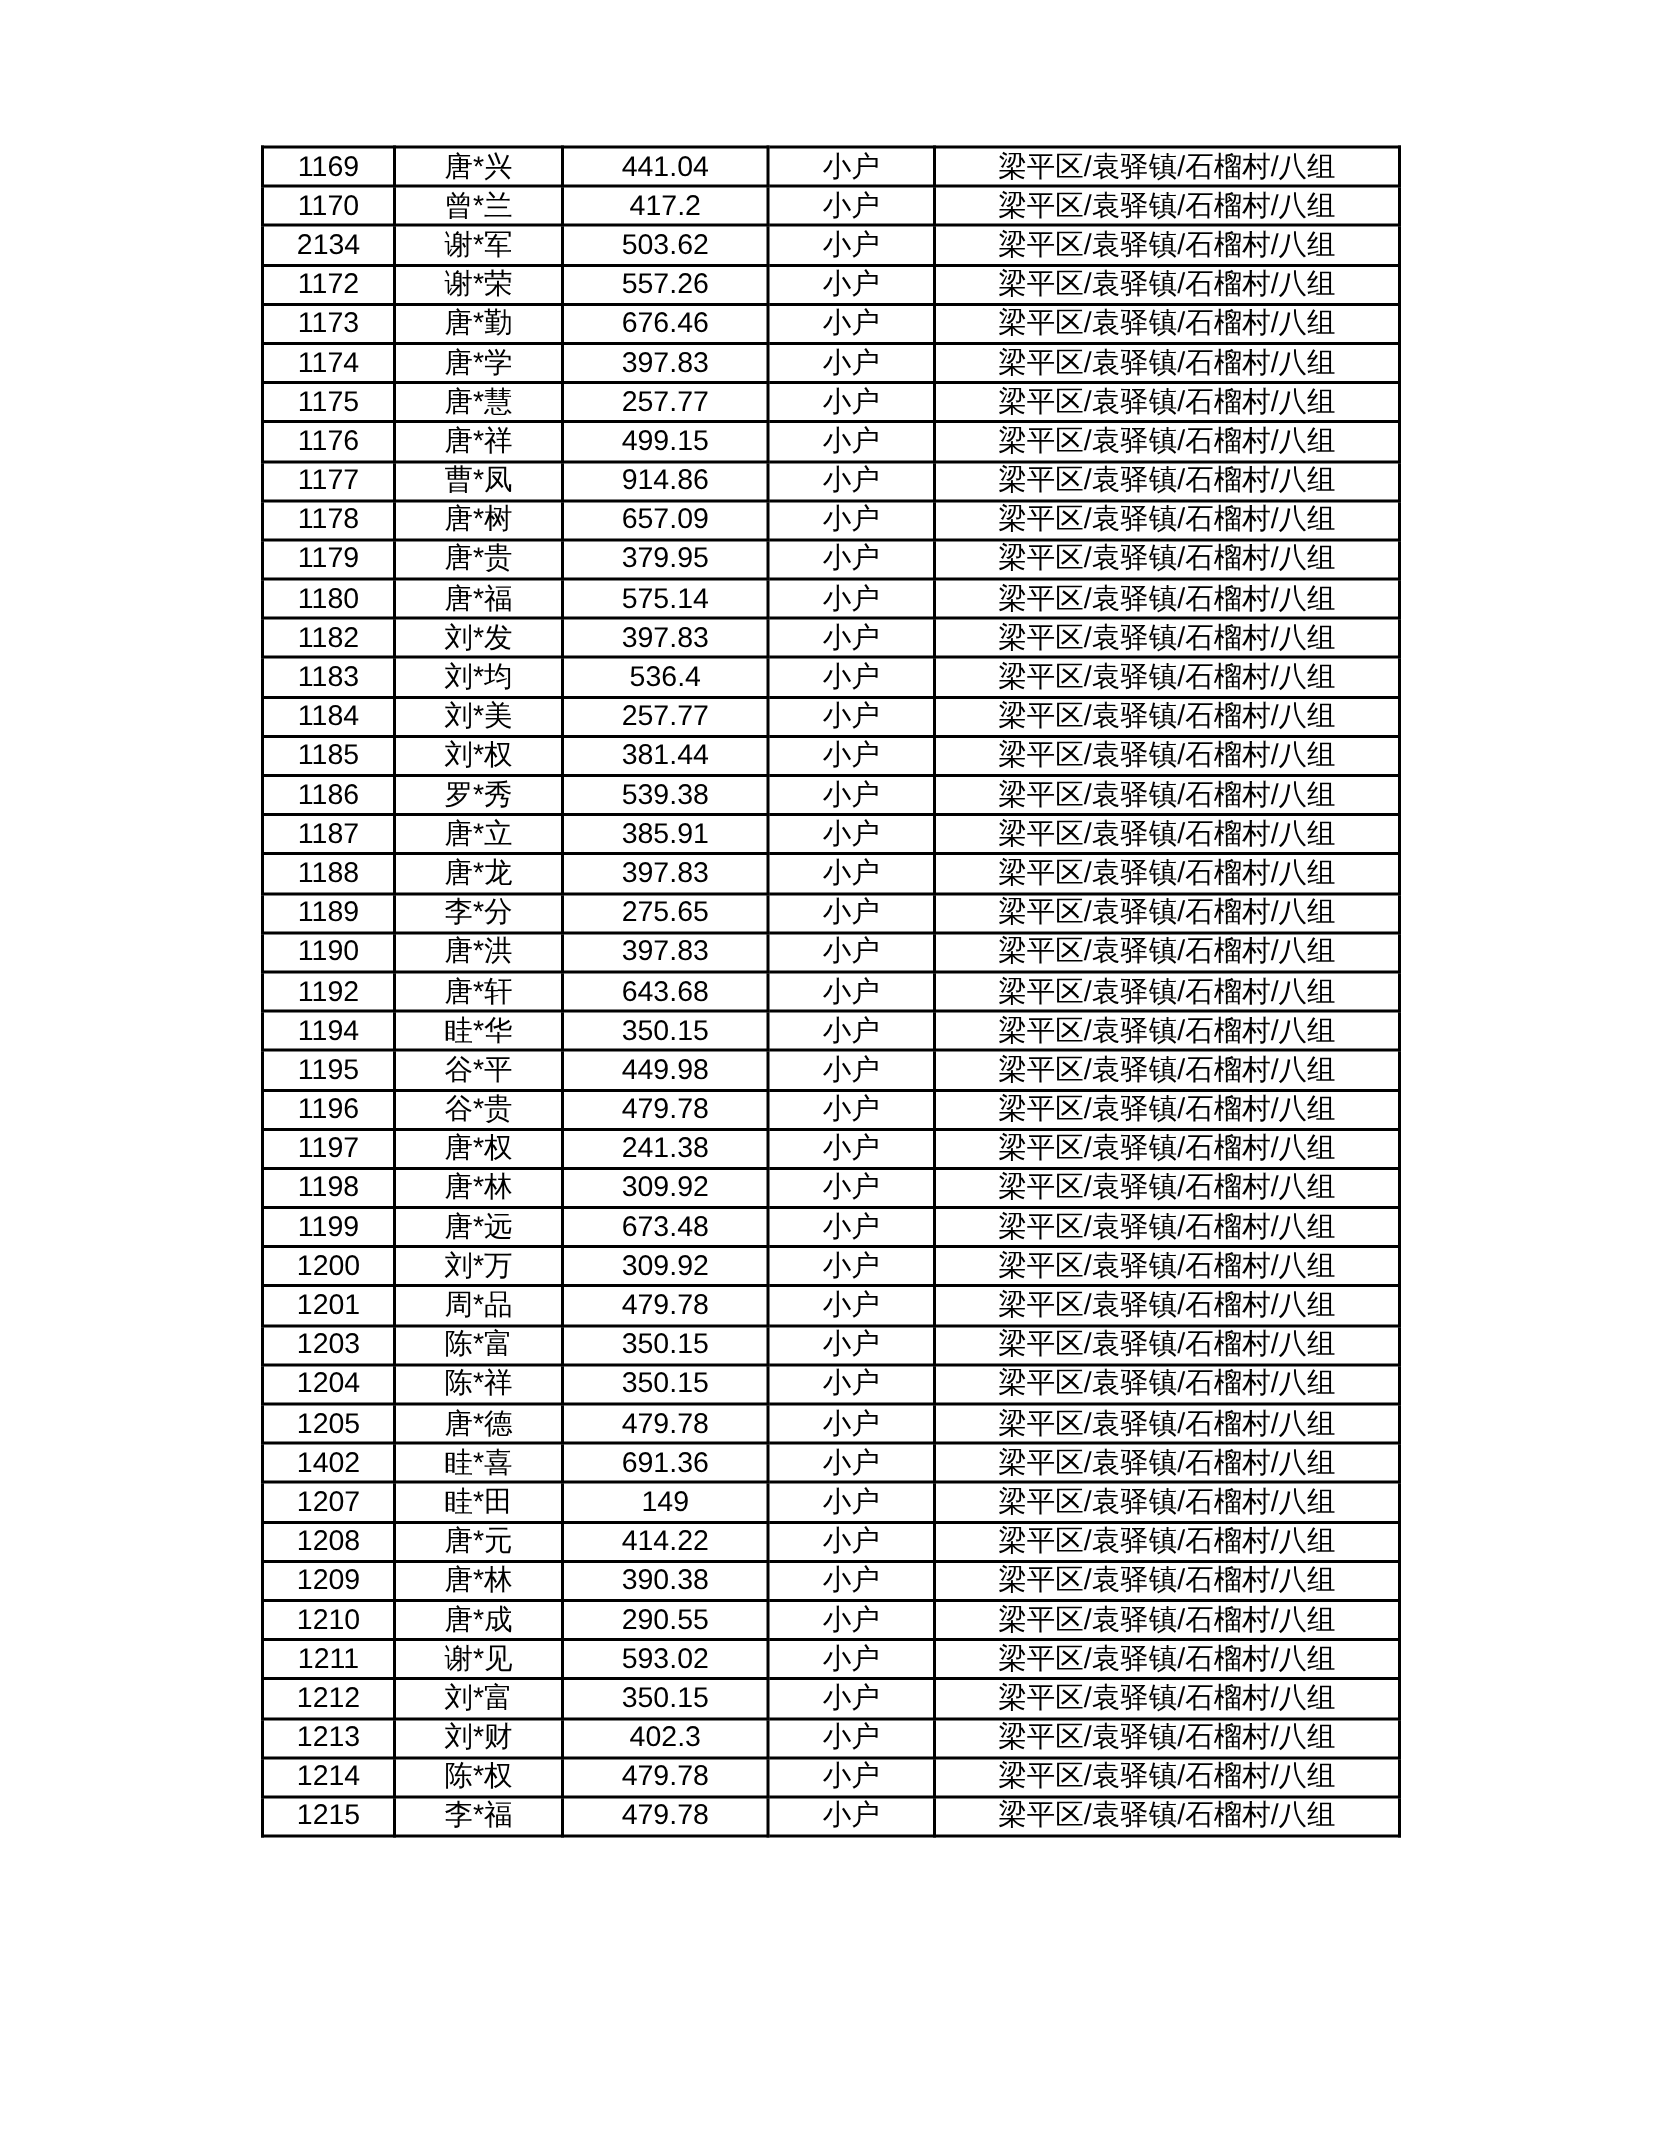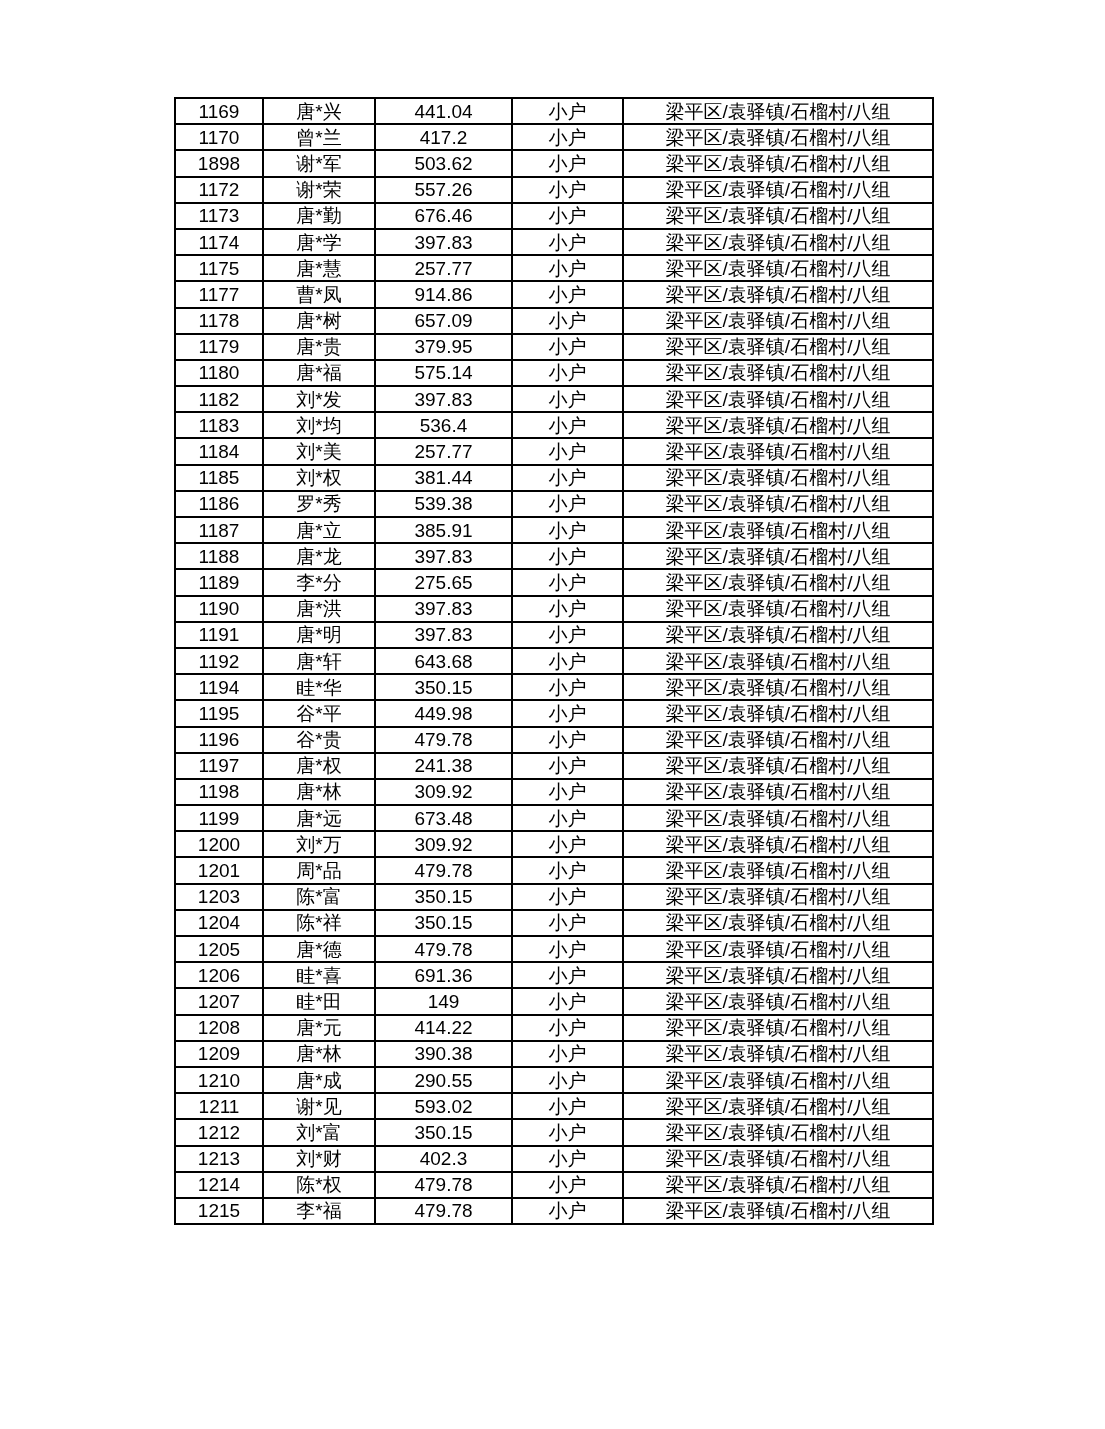--- a/index.html
+++ b/index.html
@@ -62,21 +62,21 @@
           <td>梁平区/袁驿镇/石榴村/八组</td>
         </tr>
         <tr>
           <td>1170</td>
           <td>曾*兰</td>
           <td>417.2</td>
           <td>小户</td>
           <td>梁平区/袁驿镇/石榴村/八组</td>
         </tr>
         <tr>
-          <td>1898</td>
+          <td>2134</td>
           <td>谢*军</td>
           <td>503.62</td>
           <td>小户</td>
           <td>梁平区/袁驿镇/石榴村/八组</td>
         </tr>
         <tr>
           <td>1172</td>
           <td>谢*荣</td>
           <td>557.26</td>
           <td>小户</td>
@@ -97,20 +97,27 @@
           <td>梁平区/袁驿镇/石榴村/八组</td>
         </tr>
         <tr>
           <td>1175</td>
           <td>唐*慧</td>
           <td>257.77</td>
           <td>小户</td>
           <td>梁平区/袁驿镇/石榴村/八组</td>
         </tr>
         <tr>
+          <td>1176</td>
+          <td>唐*祥</td>
+          <td>499.15</td>
+          <td>小户</td>
+          <td>梁平区/袁驿镇/石榴村/八组</td>
+        </tr>
+        <tr>
           <td>1177</td>
           <td>曹*凤</td>
           <td>914.86</td>
           <td>小户</td>
           <td>梁平区/袁驿镇/石榴村/八组</td>
         </tr>
         <tr>
           <td>1178</td>
           <td>唐*树</td>
           <td>657.09</td>
@@ -188,27 +195,20 @@
           <td>梁平区/袁驿镇/石榴村/八组</td>
         </tr>
         <tr>
           <td>1190</td>
           <td>唐*洪</td>
           <td>397.83</td>
           <td>小户</td>
           <td>梁平区/袁驿镇/石榴村/八组</td>
         </tr>
         <tr>
-          <td>1191</td>
-          <td>唐*明</td>
-          <td>397.83</td>
-          <td>小户</td>
-          <td>梁平区/袁驿镇/石榴村/八组</td>
-        </tr>
-        <tr>
           <td>1192</td>
           <td>唐*轩</td>
           <td>643.68</td>
           <td>小户</td>
           <td>梁平区/袁驿镇/石榴村/八组</td>
         </tr>
         <tr>
           <td>1194</td>
           <td>眭*华</td>
           <td>350.15</td>
@@ -279,21 +279,21 @@
           <td>梁平区/袁驿镇/石榴村/八组</td>
         </tr>
         <tr>
           <td>1205</td>
           <td>唐*德</td>
           <td>479.78</td>
           <td>小户</td>
           <td>梁平区/袁驿镇/石榴村/八组</td>
         </tr>
         <tr>
-          <td>1206</td>
+          <td>1402</td>
           <td>眭*喜</td>
           <td>691.36</td>
           <td>小户</td>
           <td>梁平区/袁驿镇/石榴村/八组</td>
         </tr>
         <tr>
           <td>1207</td>
           <td>眭*田</td>
           <td>149</td>
           <td>小户</td>

